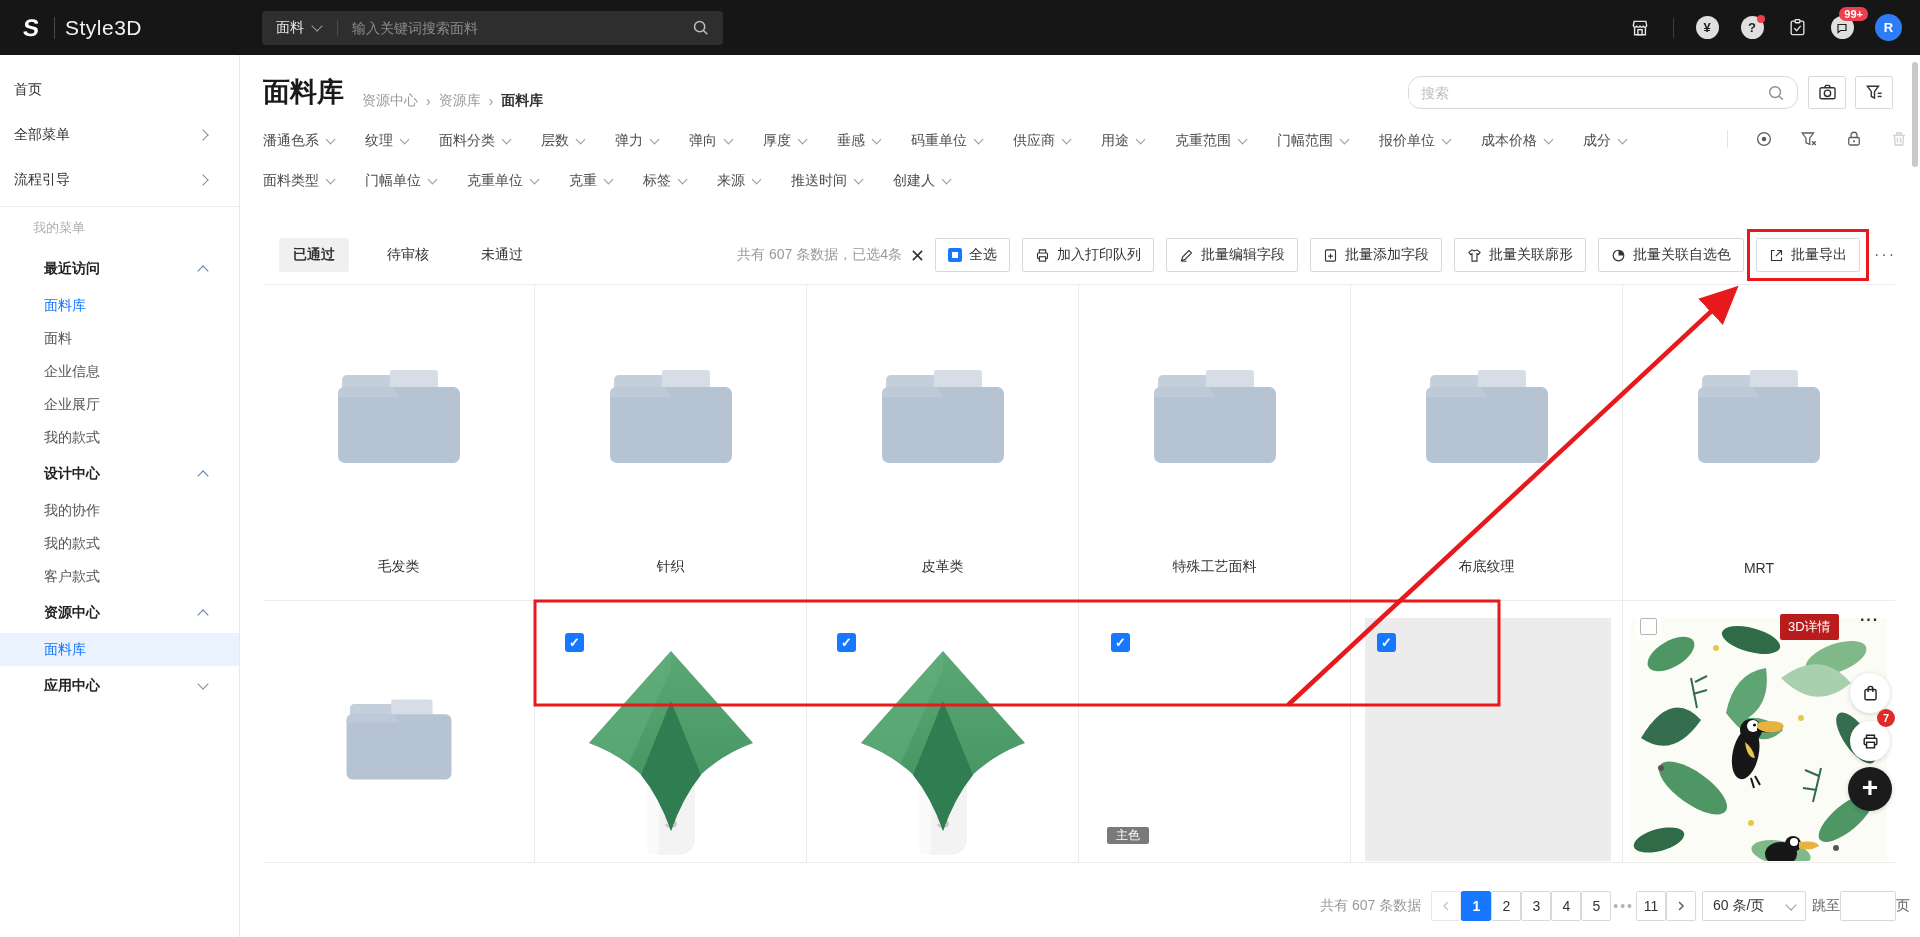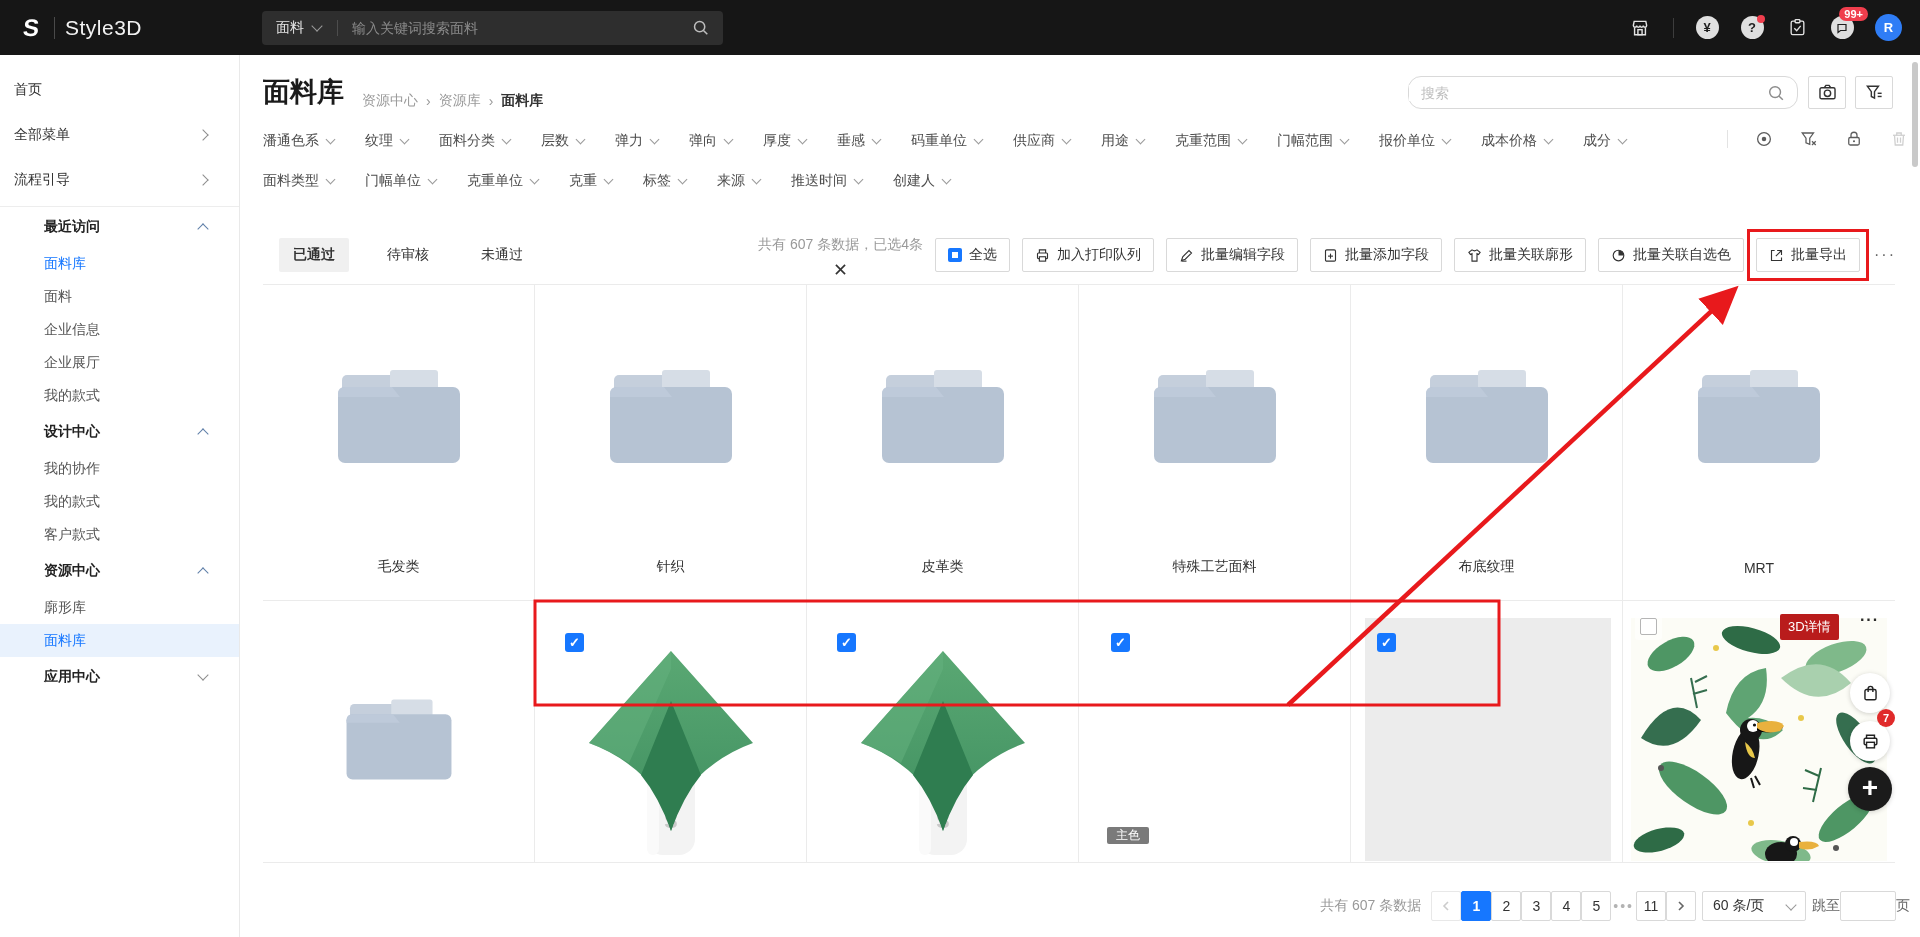--- a/index.html
+++ b/index.html
@@ -52,21 +52,21 @@
   .filter-row { position:absolute; left:263px; display:flex; gap:31px; align-items:center; font-size:14px; color:#4d4d4d; }
   .f-item { display:flex; align-items:center; cursor:pointer; white-space:nowrap; }
   .f-item .chev { border-color:#9a9a9a; margin-left:8px; width:7px; height:7px; }
   .f-actions { position:absolute; top:130px; display:flex; align-items:center; gap:27px; }
   .f-actions .vdiv { width:1px; height:18px; background:#e3e3e3; }
 
   
   .toolbar-row { position:absolute; left:263px; right:24px; top:237px; height:36px; display:flex; align-items:center; }
   .tab { height:34px; display:flex; align-items:center; padding:0 14px; font-size:14px; color:#333; margin-right:8px; cursor:pointer; border-radius:2px;margin-left:16px; }
   .tab.active { background:#f0f0f0; font-weight:bold; }
-  .status { margin-left:auto; color:#999; font-size:14px; display:flex; align-items:center; gap:10px;flex-direction:column; }
+  .status { margin-left:auto; color:#999; font-size:14px; display:flex; align-items:center; gap:10px; }
   .tool-btn { display:flex; align-items:center; gap:7px; height:34px; padding:0 12px; background:#fff; border:1px solid #d9d9d9; border-radius:2px; font-size:14px; color:#333; margin-left:12px; cursor:pointer; white-space:nowrap; }
   .blue-sq { width:14px; height:14px; background:#1677ff; border-radius:2px; display:flex; align-items:center; justify-content:center; }
   .blue-sq i { width:6px; height:6px; background:#fff; display:block; }
   .export-wrap { position:relative; margin-left:12px; }
   .export-wrap .tool-btn { margin-left:0; }
   .red-outline { position:absolute; left:-9px; right:-9px; top:-9px; bottom:-9px; border:3px solid #e8191c; pointer-events:none; z-index:40; }
   .more-btn { margin-left:14px; color:#666; font-size:16px; letter-spacing:2px; cursor:pointer; }
 
   
   .grid { position:absolute; left:263px; top:284px; width:1632px; height:578px; display:grid; grid-template-columns:repeat(6,1fr); grid-template-rows:316px 262px; border-top:1px solid #ebebeb; }
@@ -191,20 +191,21 @@
       </div>
     <div class="s-item">
         <span>全部菜单</span>
         <span class="s-arrow"></span>
       </div>
     <div class="s-item">
         <span>流程引导</span>
         <span class="s-arrow"></span>
       </div>
     <div class="s-divider"></div>
+    <div class="s-label">我的菜单</div>
 
     <div class="s-group">
         <span>最近访问</span>
         <span class="s-caret-up"></span>
       </div>
     <div class="s-sub blue">
         <span>面料库</span>
       </div>
     <div class="s-sub">
         <span>面料</span>
@@ -229,23 +230,20 @@
     <div class="s-sub">
         <span>我的款式</span>
       </div>
     <div class="s-sub">
         <span>客户款式</span>
       </div>
 
     <div class="s-group">
         <span>资源中心</span>
         <span class="s-caret-up"></span>
-      </div>
-    <div class="s-sub">
-        <span>廓形库</span>
       </div>
     <div class="s-sub active">
         <span>面料库</span>
       </div>
 
     <div class="s-group">
         <span>应用中心</span>
         <span class="s-caret-down"></span>
       </div>
   </div>

